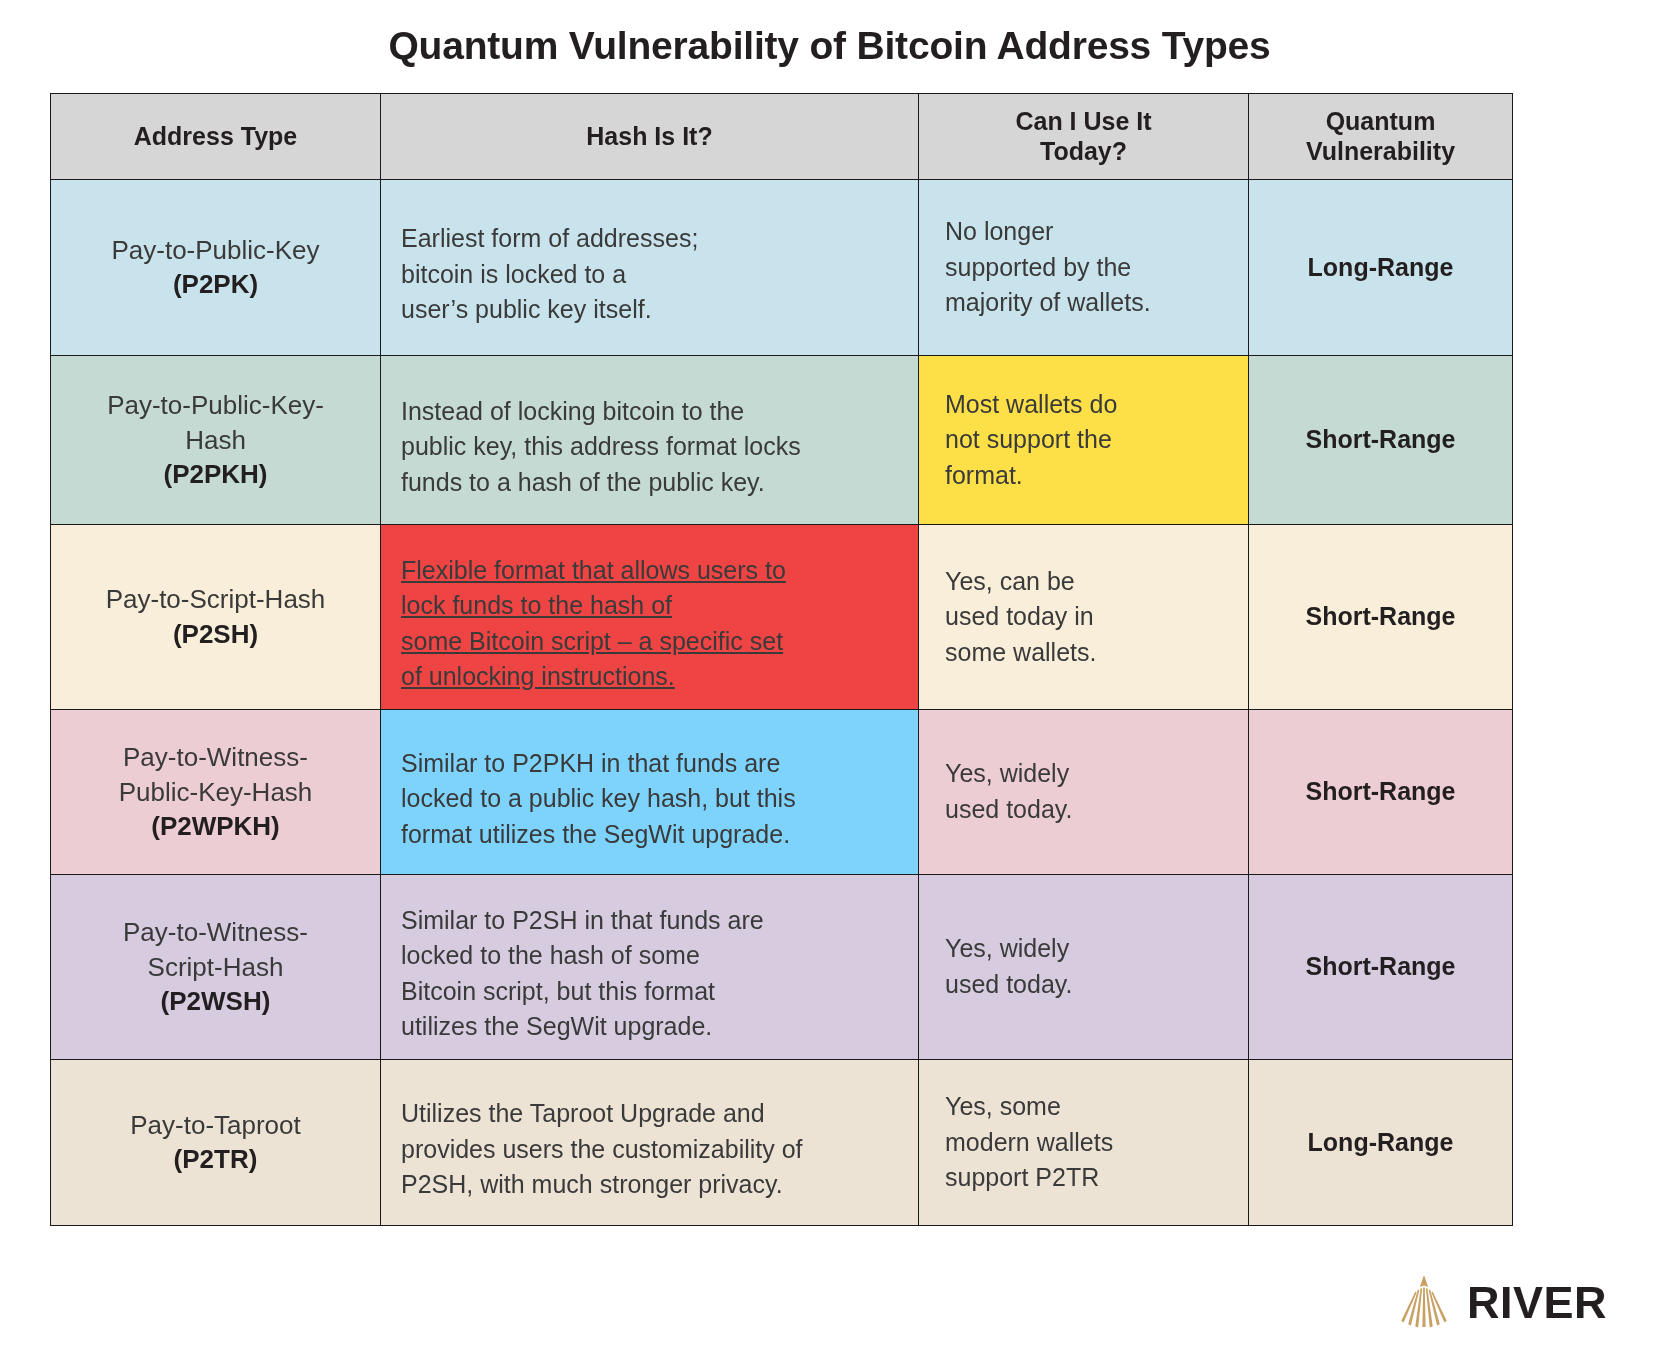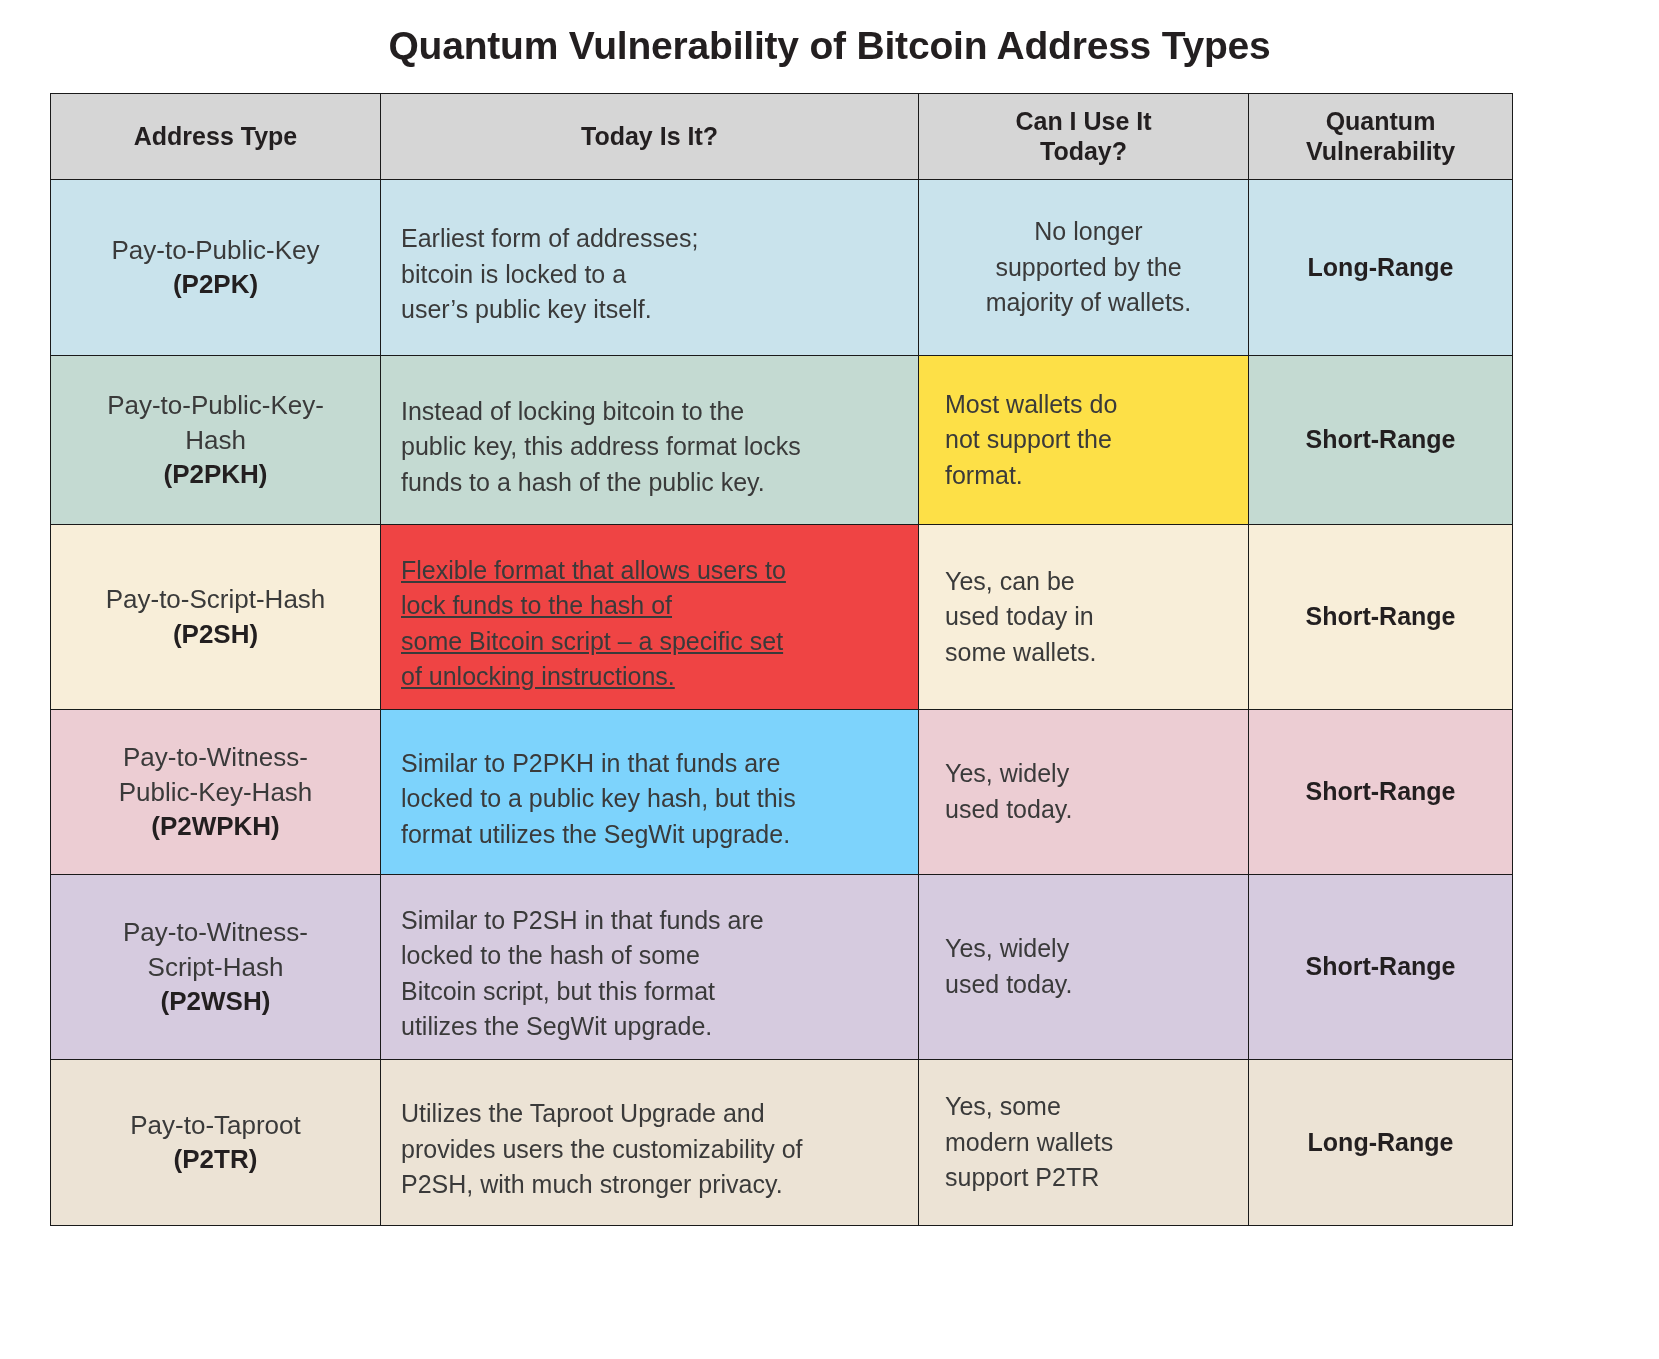--- a/index.html
+++ b/index.html
@@ -158,21 +158,21 @@
           <col class="c2">
           <col class="c3">
           <col class="c4">
       </colgroup>
       <thead>
         <tr>
           <th>
             <span class="hl">Address Type</span>
           </th>
           <th>
-            <span class="hl">Today Is It?</span>
+            <span class="hl">Hash Is It?</span>
           </th>
           <th>
             <span class="hl">Can I Use It</span><br>
             <span class="hl">Today?</span>
           </th>
           <th>
             <span class="hl">Quantum</span><br>
             <span class="hl">Vulnerability</span>
           </th>
         </tr>
@@ -182,21 +182,21 @@
         <tr class="row-0">
           <td class="addr" style="background: rgb(201, 227, 236);">
             <span class="addr-line">Pay-to-Public-Key</span>
             <span class="addr-line abbr">(P2PK)</span>
           </td>
           <td class="desc" style="background: rgb(201, 227, 236);">
             <span class="desc-line">Earliest form of addresses;</span>
             <span class="desc-line">bitcoin is locked to a</span>
             <span class="desc-line">user’s public key itself.</span>
           </td>
-          <td class="today" style="background: rgb(201, 227, 236); text-align: center;">
+          <td class="today" style="background: rgb(201, 227, 236);">
             <span class="today-line">No longer</span>
             <span class="today-line">supported by the</span>
             <span class="today-line">majority of wallets.</span>
           </td>
           <td class="vuln" style="background: rgb(201, 227, 236);">Long-Range</td>
         </tr>
 
         <tr class="row-1">
           <td class="addr" style="background: rgb(196, 218, 210);">
             <span class="addr-line">Pay-to-Public-Key-</span>
@@ -287,14 +287,31 @@
             <span class="today-line">modern wallets</span>
             <span class="today-line">support P2TR</span>
           </td>
           <td class="vuln" style="background: rgb(236, 227, 213);">Long-Range</td>
         </tr>
 
       </tbody>
     </table>
   </div>
 
+  <div class="footer">
+    <span class="logo-mark">
+      <svg viewBox="0 0 58 54" width="58" height="54" aria-hidden="true">
+        <g fill="#c8a063">
+          <path d="M29 0 L33.2 12 L29 10.4 L24.8 12 Z"></path>
+          <path d="M28.2 12.5 L29.8 12.5 L30.6 52 L27.4 52 Z"></path>
+          <path d="M25.6 13.2 L27.1 13.6 L23.2 52.4 L20.3 51.6 Z"></path>
+          <path d="M30.9 13.6 L32.4 13.2 L37.7 51.6 L34.8 52.4 Z"></path>
+          <path d="M22.9 14.6 L24.3 15.3 L15.9 50.6 L13.2 49.2 Z"></path>
+          <path d="M33.7 15.3 L35.1 14.6 L44.8 49.2 L42.1 50.6 Z"></path>
+          <path d="M20.4 16.6 L21.6 17.6 L8.6 47.6 L6.3 45.7 Z"></path>
+          <path d="M36.4 17.6 L37.6 16.6 L51.7 45.7 L49.4 47.6 Z"></path>
+        </g>
+      </svg>
+    </span>
+    <span class="wordmark">RIVER</span>
+  </div>
 
 </div>
 
 </body></html>

